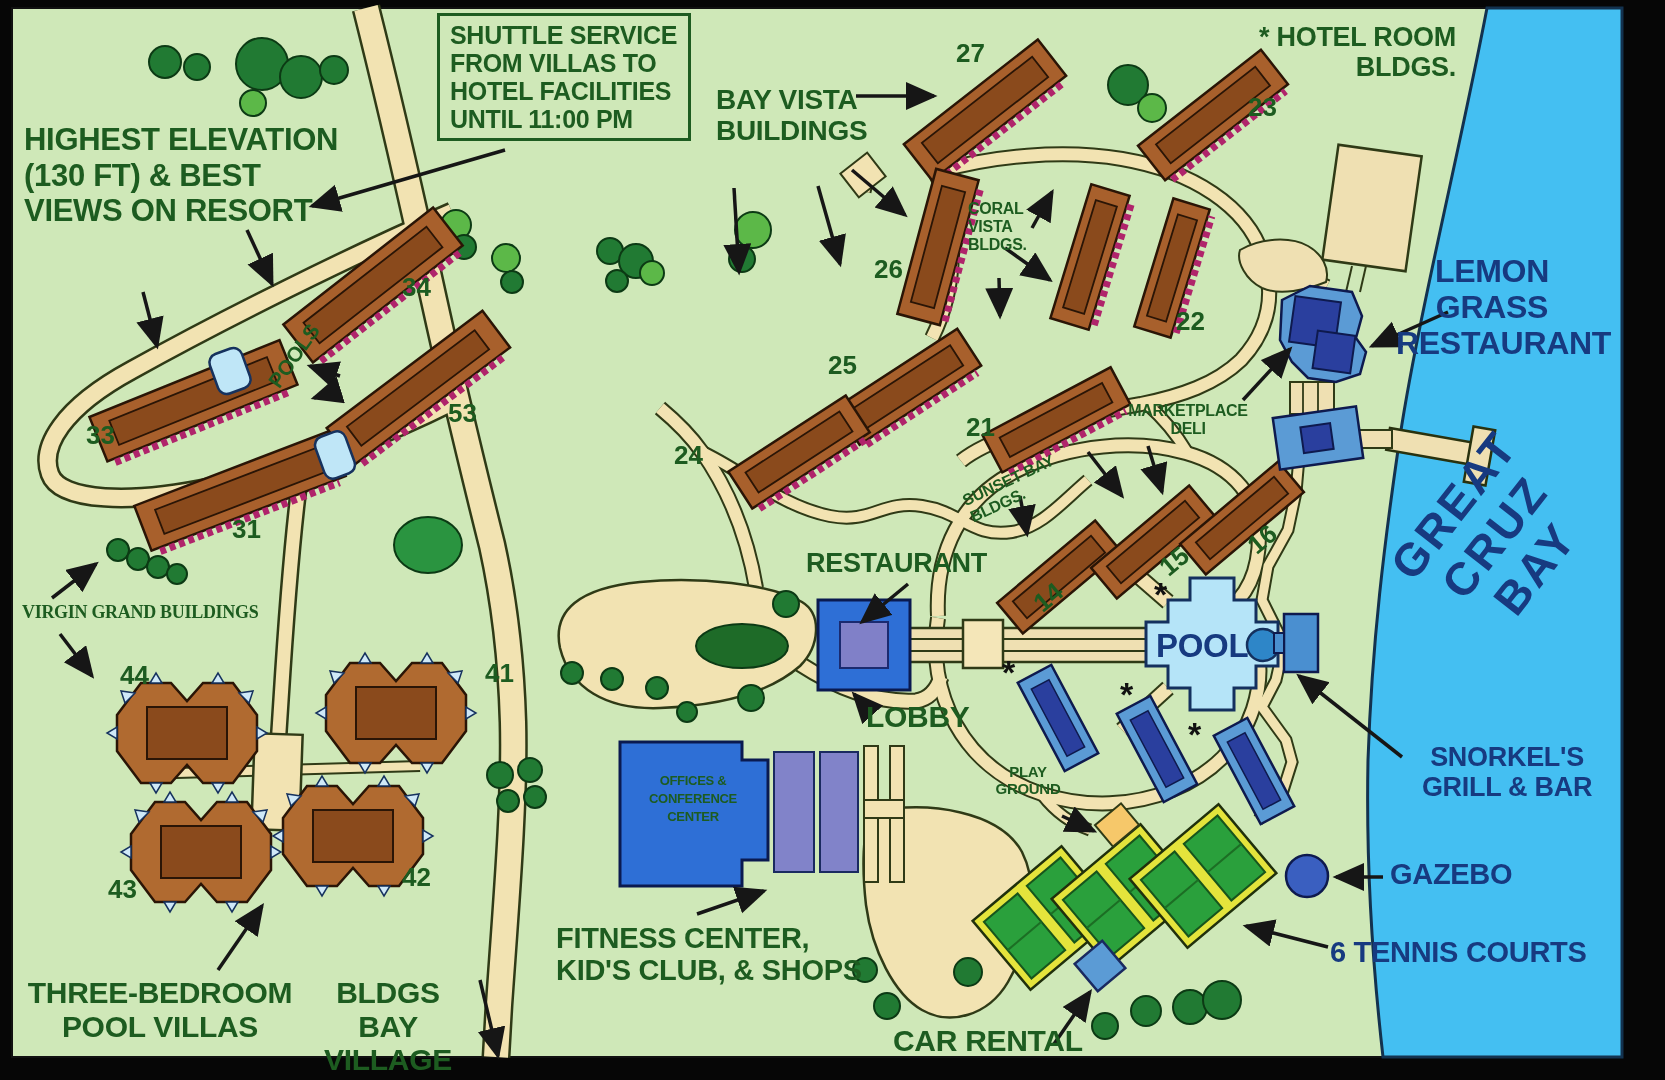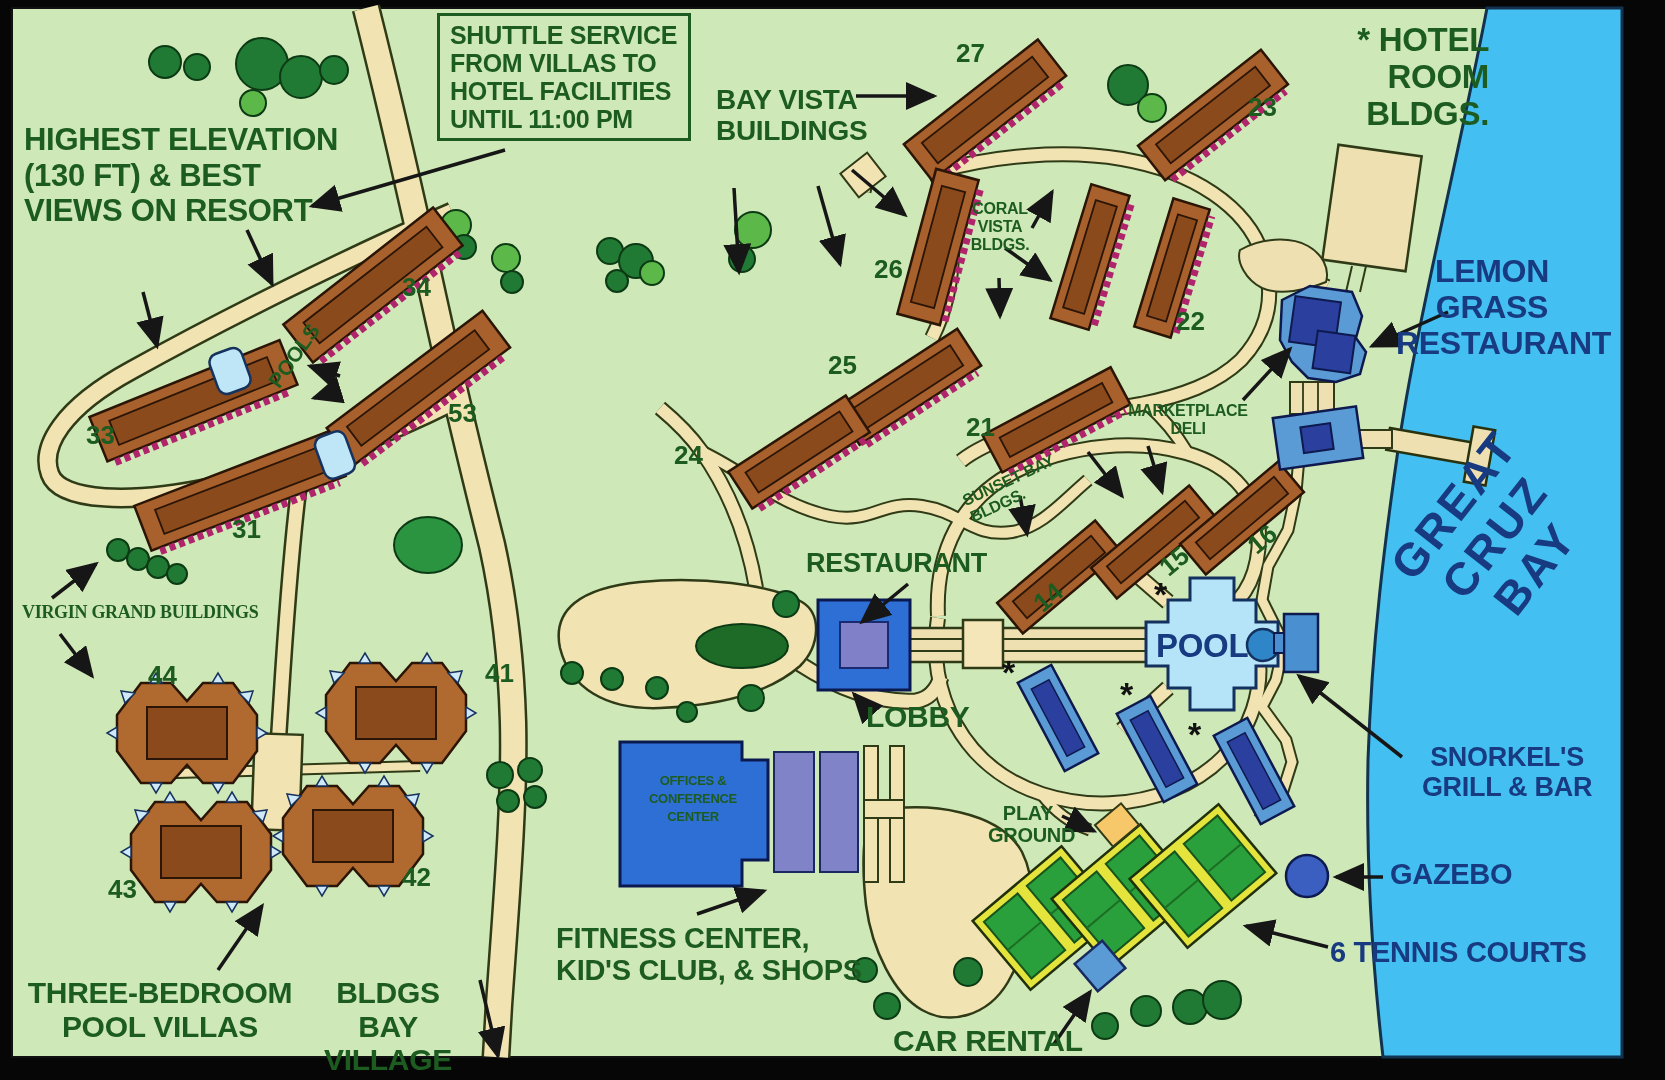--- a/index.html
+++ b/index.html
@@ -343,23 +343,23 @@
 
   <div class="lbl box" style="left:437px;top:13px;width:228px;font-size:25px;">SHUTTLE SERVICE
 FROM VILLAS TO
 HOTEL FACILITIES
 UNTIL 11:00 PM</div>
   <div class="lbl" style="left:24px;top:122px;font-size:31px;line-height:1.15;">HIGHEST ELEVATION
 (130 FT) &amp; BEST
 VIEWS ON RESORT</div>
   <div class="lbl" style="left:716px;top:84px;font-size:28px;">BAY VISTA
 BUILDINGS</div>
-  <div class="lbl" style="left:1271px;top:22px;width:218px;font-size:33px;text-align:right;">* HOTEL ROOM
+  <div class="lbl" style="left:1238px;top:22px;width:218px;font-size:27px;text-align:right;">* HOTEL ROOM
 BLDGS.</div>
-  <div class="lbl" style="left:968px;top:200px;width:64px;font-size:16px;text-align:center;">CORAL
+  <div class="lbl" style="left:968px;top:200px;width:64px;font-size:16px;text-align:left;">CORAL
 VISTA
 BLDGS.</div>
   <div class="lbl navy" style="left:1396px;top:254px;width:192px;font-size:32px;text-align:center;">LEMON GRASS
 RESTAURANT</div>
   <div class="lbl navy rot" style="left:1350px;top:460px;width:290px;font-size:46px;text-align:center;letter-spacing:3px;transform:rotate(-52deg);">GREAT CRUZ
 BAY</div>
   <div class="lbl" style="left:1128px;top:402px;width:120px;font-size:16px;text-align:center;">MARKETPLACE
 DELI</div>
   <div class="lbl rot" style="left:960px;top:458px;width:160px;font-size:16px;transform:rotate(-25deg);">SUNSET BAY BLDGS.</div>
   <div class="lbl" style="left:806px;top:548px;font-size:27px;">RESTAURANT</div>
@@ -367,21 +367,21 @@
   <div class="lbl navy" style="left:1156px;top:628px;font-size:33px;">POOL</div>
   <div class="lbl rot" style="left:258px;top:344px;font-size:21px;transform:rotate(-55deg);">POOLS</div>
   <div class="lbl" style="left:22px;top:602px;font-size:18px;font-family:Liberation Serif, serif;">VIRGIN GRAND BUILDINGS</div>
   <div class="lbl" style="left:622px;top:772px;width:142px;font-size:13px;text-align:center;line-height:1.4;">OFFICES &amp;
 CONFERENCE
 CENTER</div>
   <div class="lbl" style="left:556px;top:922px;font-size:29px;">FITNESS CENTER,
 KID'S CLUB, &amp; SHOPS</div>
   <div class="lbl navy" style="left:1402px;top:742px;width:210px;font-size:27px;text-align:center;">SNORKEL'S
 GRILL &amp; BAR</div>
-  <div class="lbl" style="left:988px;top:802px;width:80px;font-size:20px;text-align:center;">PLAY
+  <div class="lbl" style="left:988px;top:764px;width:80px;font-size:15px;text-align:center;">PLAY
 GROUND</div>
   <div class="lbl navy" style="left:1390px;top:858px;font-size:29px;">GAZEBO</div>
   <div class="lbl navy" style="left:1330px;top:936px;font-size:29px;">6 TENNIS COURTS</div>
   <div class="lbl" style="left:893px;top:1024px;font-size:30px;">CAR RENTAL</div>
   <div class="lbl" style="left:24px;top:976px;width:272px;font-size:30px;text-align:center;">THREE-BEDROOM
 POOL VILLAS</div>
   <div class="lbl" style="left:308px;top:976px;width:160px;font-size:30px;text-align:center;">BLDGS BAY
 VILLAGE</div>
 
   <div class="num" style="left:956px;top:38px;">27</div>
@@ -391,17 +391,17 @@
   <div class="num" style="left:828px;top:350px;">25</div>
   <div class="num" style="left:674px;top:440px;">24</div>
   <div class="num" style="left:966px;top:412px;">21</div>
   <div class="num" style="left:402px;top:272px;">34</div>
   <div class="num" style="left:448px;top:398px;">53</div>
   <div class="num" style="left:86px;top:420px;">33</div>
   <div class="num" style="left:232px;top:514px;">31</div>
   <div class="num rot" style="left:1034px;top:582px;transform:rotate(-40deg);">14</div>
   <div class="num rot" style="left:1160px;top:546px;transform:rotate(-40deg);">15</div>
   <div class="num rot" style="left:1248px;top:524px;transform:rotate(-40deg);">16</div>
-  <div class="num" style="left:120px;top:660px;margin-left:28px;">44</div>
+  <div class="num" style="left:120px;top:660px;">44</div>
   <div class="num" style="left:444px;top:658px;margin-left:41px;">41</div>
   <div class="num" style="left:108px;top:874px;">43</div>
   <div class="num" style="left:402px;top:862px;">42</div>
 </div>
 
 </body></html>

